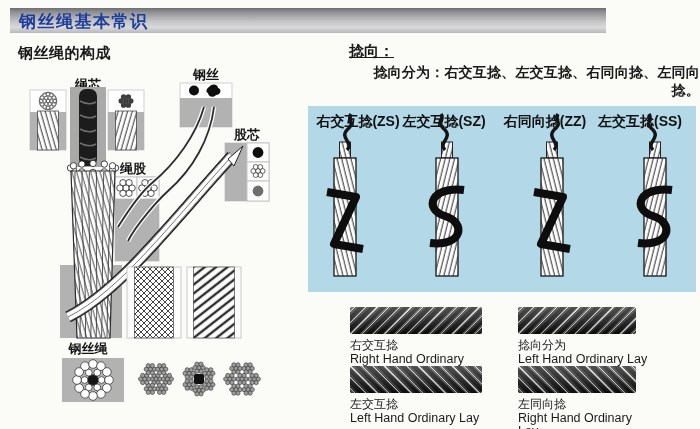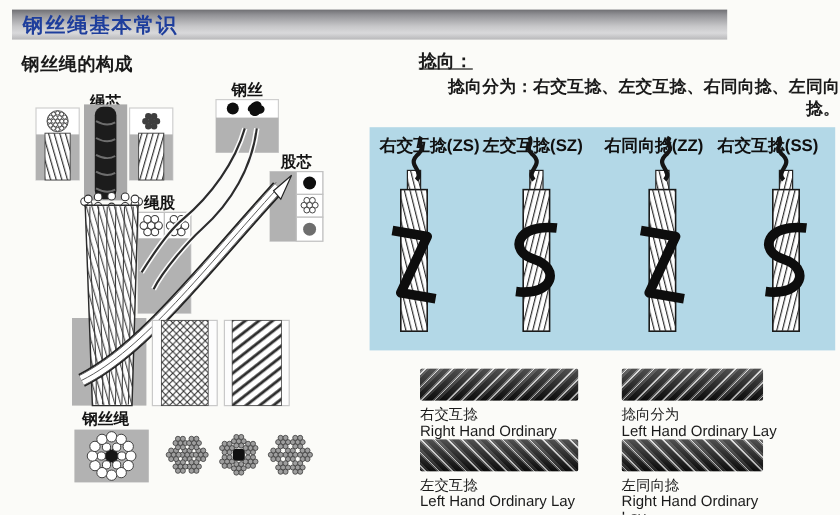--- a/index.html
+++ b/index.html
@@ -298,21 +298,21 @@
         <use href="#cl7" x="-6.1" y="-10.57"></use>
         <use href="#cl7" x="6.1" y="-10.57"></use>
     </g>
   </g>
 </svg>
 
 <div class="abs lay-panel">
   <span class="col-head" style="left:50px">右交互捻(ZS)</span>
   <span class="col-head" style="left:136px">左交互捻(SZ)</span>
   <span class="col-head" style="left:237px">右同向捻(ZZ)</span>
-  <span class="col-head" style="left:332px">右交互捻(SS)</span>
+  <span class="col-head" style="left:332px">左交互捻(SS)</span>
 
   <svg width="388" height="186" viewBox="0 0 388 186">
     <defs>
       <pattern id="hz" width="4.5" height="4.5" patternUnits="userSpaceOnUse" patternTransform="rotate(-14)">
         <path d="M2 0 V4.5" stroke="#2e2e2e" stroke-width="1"></path>
       </pattern>
       <pattern id="hs" width="4.5" height="4.5" patternUnits="userSpaceOnUse" patternTransform="rotate(14)">
         <path d="M2 0 V4.5" stroke="#2e2e2e" stroke-width="1"></path>
       </pattern>
       <g id="ropebodyZ">

